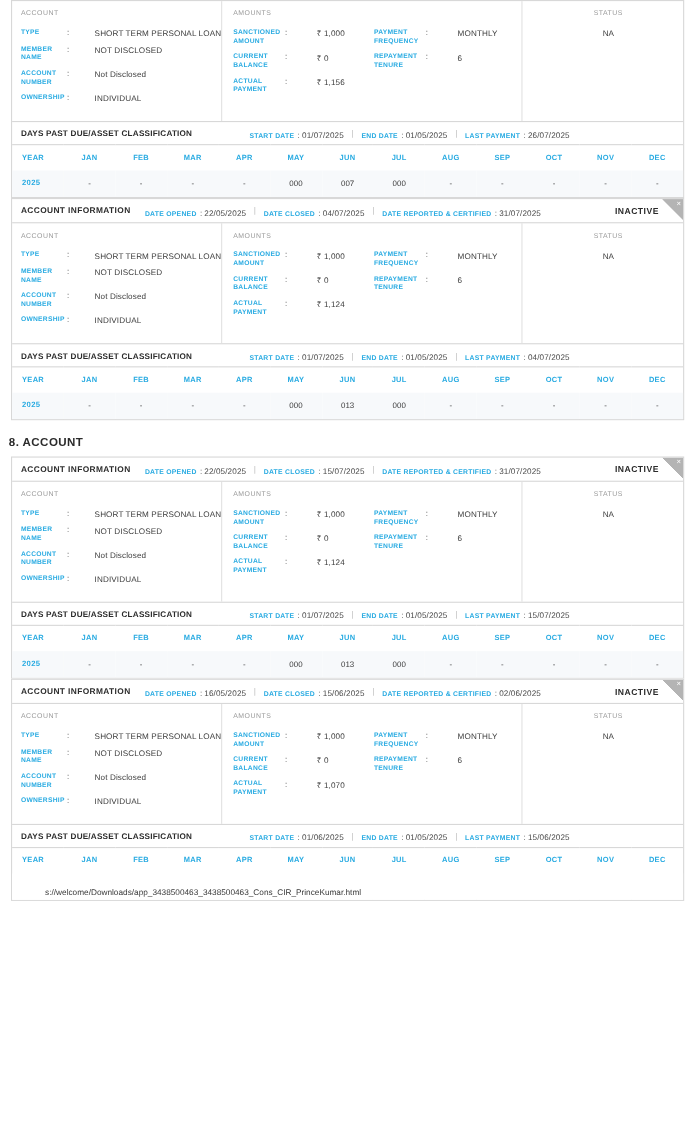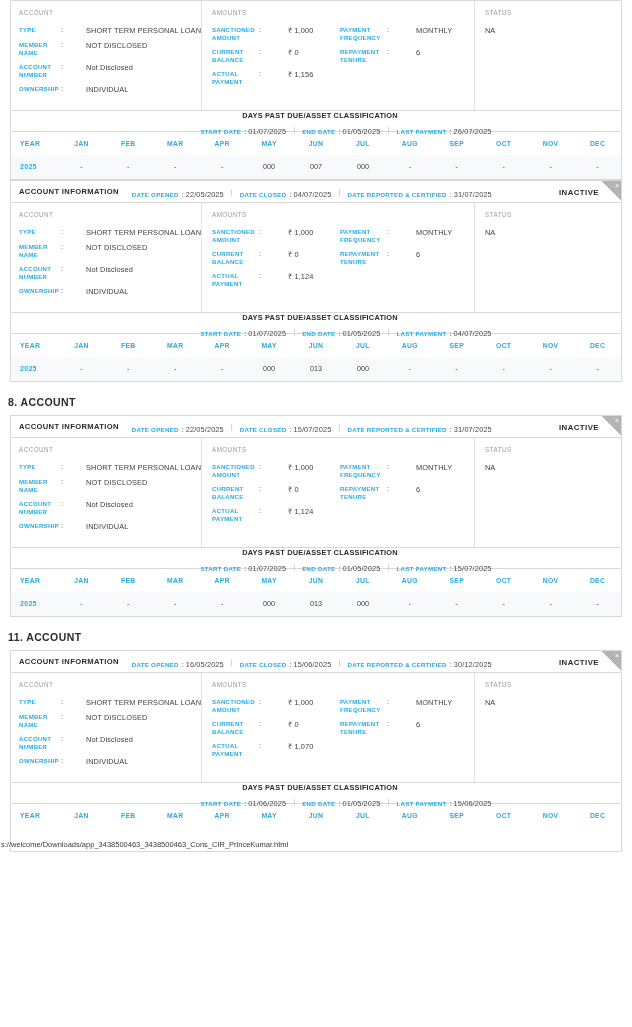--- a/index.html
+++ b/index.html
@@ -118,21 +118,21 @@
   .card-body {
     display: flex;
     align-items: stretch;
     min-height: 104px;
   }
   .col {
     padding: 8px 0 10px 0;
   }
   .col-account  { width: 182px; padding-left: 8px; border-right: 1px solid #e2e2e2; }
   .col-amounts  { width: 262px; padding-left: 10px; border-right: 1px solid #e2e2e2; }
-  .col-status   { flex: 1;      padding-left: 10px; }
+  .col-status   { flex: 1;      padding-left: 10px; text-align: center; }
 
   .col-title {
     font-size: 6.3px;
     letter-spacing: .45px;
     color: #9a9a9a;
     margin-bottom: 10px;
   }
   .field {
     display: flex;
     align-items: flex-start;
@@ -177,21 +177,20 @@
   }
 
   
   .dpd-head {
     border-top: 1px solid #d8d8d8;
     height: 20px;
     display: flex;
     align-items: center;
     padding-left: 8px;
     white-space: nowrap;
-    flex-direction: column;
   }
   .dpd-title {
     font-size: 7.4px;
     font-weight: bold;
     letter-spacing: .2px;
     color: #2b2b2b;
   }
   .dpd-meta { display: flex; align-items: center; margin-left: 52px; }
 
   
@@ -237,20 +236,21 @@
     overflow: hidden;
   }
   .url-bar .url-text {
     font-size: 7.5px;
     color: #3a3a3a;
     white-space: nowrap;
     position: absolute;
     top: -1px;
     left: 1px;
     font-family: "Liberation Sans", sans-serif;
+    padding-left: 40px;
   }
 </style>
 </head>
 <body>
 
 <div class="page">
   <div id="accounts-root">
       <div class="card">
         <div class="card-body">
           <div class="col col-account">
@@ -606,30 +606,29 @@
               <td>000</td>
               <td>-</td>
               <td>-</td>
               <td>-</td>
               <td>-</td>
               <td>-</td>
             </tr>
           </tbody>
         </table>
       </div>
-      <div class="section-heading">11. ACCOUNT</div>
       <div class="card">
         <div class="card-head">
           <span class="ci-title">ACCOUNT INFORMATION</span>
           <div class="head-meta">
             <span><span class="meta-label">DATE OPENED</span><span class="meta-colon">:</span><span class="meta-value">16/05/2025</span></span>
             <span class="meta-sep">|</span>
             <span><span class="meta-label">DATE CLOSED</span><span class="meta-colon">:</span><span class="meta-value">15/06/2025</span></span>
             <span class="meta-sep">|</span>
-            <span><span class="meta-label">DATE REPORTED &amp; CERTIFIED</span><span class="meta-colon">:</span><span class="meta-value">30/12/2025</span></span>
+            <span><span class="meta-label">DATE REPORTED &amp; CERTIFIED</span><span class="meta-colon">:</span><span class="meta-value">02/06/2025</span></span>
           </div>
           <span class="status-flag">INACTIVE</span>
           <div class="corner-ribbon">
             <span class="x">×</span>
           </div>
         </div>
         <div class="card-body">
           <div class="col col-account">
             <div class="col-title">ACCOUNT</div>
             <div class="field">

